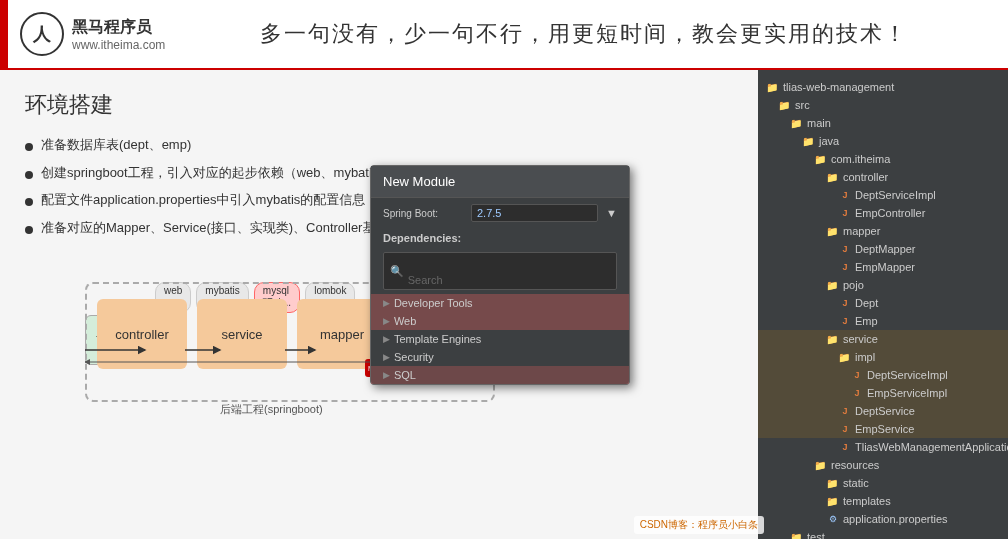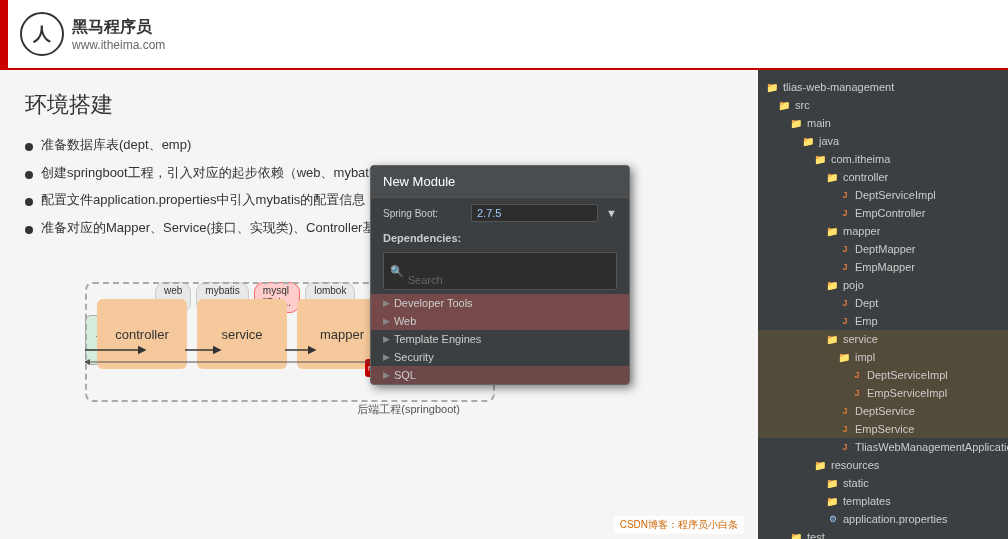--- a/index.html
+++ b/index.html
@@ -385,21 +385,21 @@
 
     .dep-group.selected { background: rgba(255,100,100,0.3); }
     .dep-group.sql-selected { background: rgba(255,100,100,0.25); }
 
     .chevron { font-size: 9px; color: #888; }
 
     
     .watermark {
       position: absolute;
       bottom: 5px;
-      right: 264px;
+      right: 244px;
       font-size: 10px;
       color: #cc6600;
       background: rgba(255,255,255,0.8);
       padding: 2px 6px;
       border-radius: 3px;
     }
 
     
     .arrows-svg {
       position: absolute;
@@ -419,20 +419,21 @@
     <div class="red-bar"></div>
     <div class="logo-area">
       <div class="logo-circle">
         <span>人</span>
       </div>
       <div class="logo-text">
         <span class="logo-cn">黑马程序员</span>
         <span class="logo-url">www.itheima.com</span>
       </div>
     </div>
+    <div class="header-slogan">多一句没有，少一句不行，用更短时间，教会更实用的技术！</div>
   </div>
 
   <div class="content">
 
     <div class="left-panel">
       <div class="section-title">环境搭建</div>
 
       <ul class="bullet-list">
         <li>
           <span class="bullet-dot"></span>
@@ -483,21 +484,21 @@
 
         <div class="db-cylinder" style="left:475px; top:38px;">
           <div class="db-top"></div>
           <div class="db-body">
             <div class="db-badge">dept</div>
             <div class="db-badge">emp</div>
           </div>
           <div class="db-label">数据库<br>MySQL</div>
         </div>
 
-        <div style="position:absolute; left:195px; top:150px; font-size:11px; color:#555; text-align:right; width:240px;">后端工程(springboot)</div>
+        <div style="position:absolute; left:195px; top:150px; font-size:11px; color:#555; text-align:left; width:240px;">后端工程(springboot)</div>
 
         <svg class="arrows-svg" viewBox="0 0 430 120">
 
           <line x1="0" y1="68" x2="60" y2="68" stroke="#333" stroke-width="1.5" marker-end="url(#arr)"></line>
 
           <line x1="100" y1="68" x2="135" y2="68" stroke="#333" stroke-width="1.5" marker-end="url(#arr)"></line>
 
           <line x1="200" y1="68" x2="230" y2="68" stroke="#333" stroke-width="1.5" marker-end="url(#arr)"></line>
 
           <line x1="310" y1="68" x2="370" y2="68" stroke="#333" stroke-width="1.5" marker-end="url(#arr)"></line>

